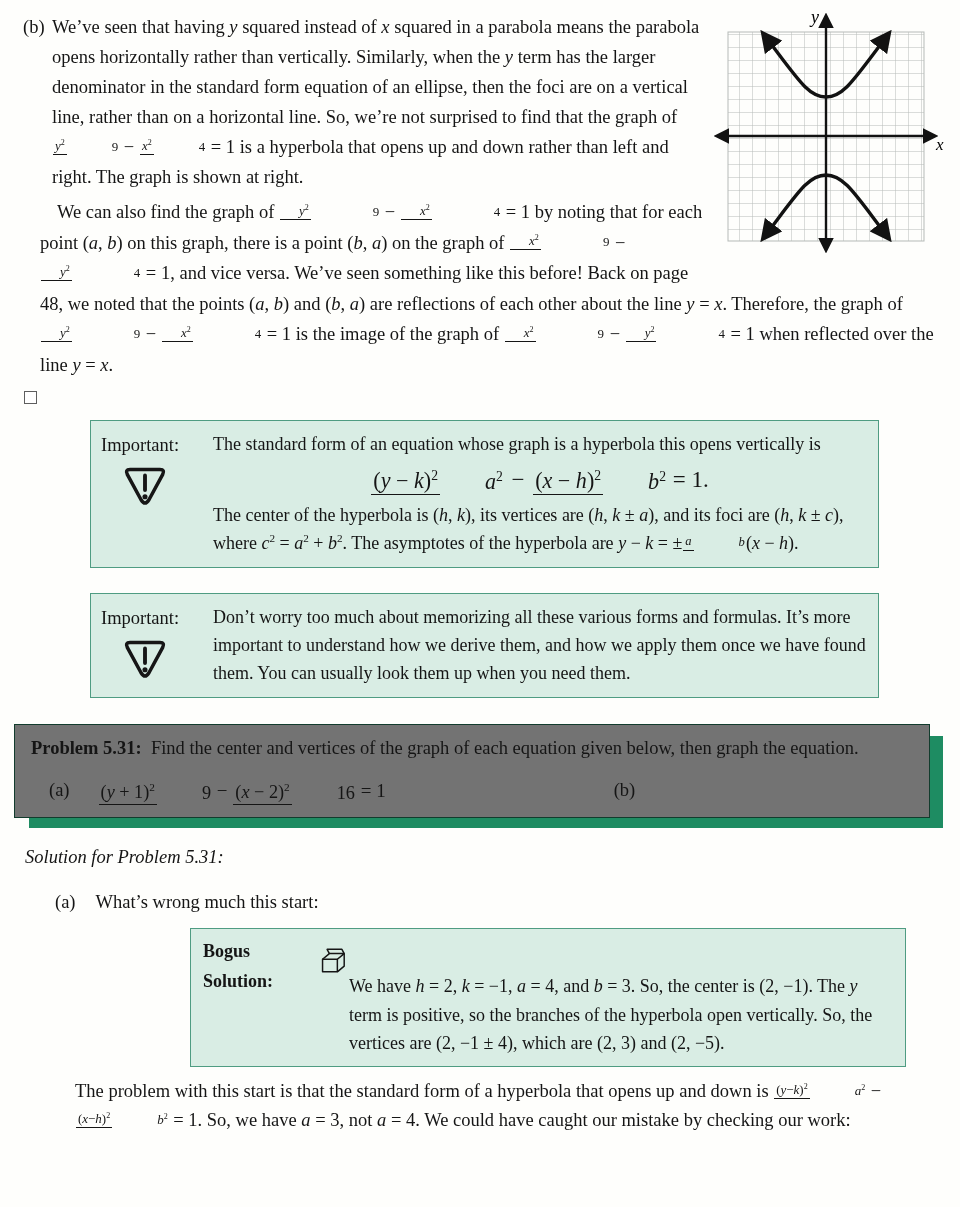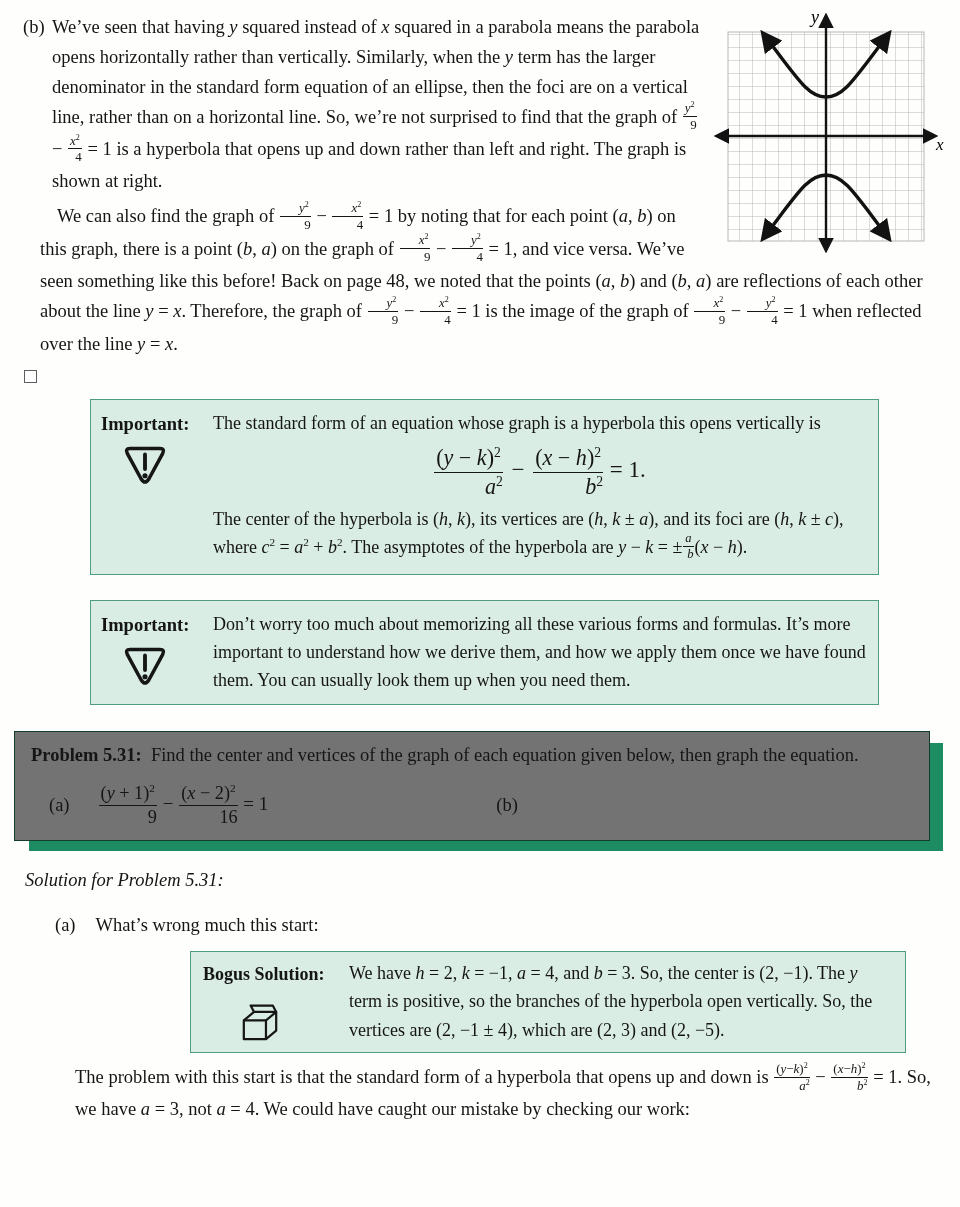--- a/index.html
+++ b/index.html
@@ -7,23 +7,23 @@
   body {
     height:1207px; overflow:hidden; background:#fefefc;
     font-family:"Liberation Serif","DejaVu Serif",serif;
     color:#151515; font-size:18.5px; line-height:30px;
   }
   i { font-style:italic; }
   sup { font-size:0.62em; line-height:0; vertical-align:super; }
   b { font-weight:bold; }
 
   
-  .fr { display:inline-flex; flex-direction:column; align-items:flex-end;
+  .fr { display:inline-flex; flex-direction:row; align-items:flex-start;
         vertical-align:middle; line-height:1.08; font-size:0.70em;
-        padding:0 1px; position:relative; top:-2px; text-align:center; }
+        padding:0 1px; position:relative; top:-2px; text-align:center;gap:45px; }
   .fr .n { display:block; border-bottom:1.4px solid #151515; padding:0 2px 1px; }
   .fr .d { display:block; padding-top:1px; }
   .fr.big { font-size:0.96em; line-height:1.15; top:0; }
 
   .page { width:960px; padding-top:10px; }
 
   
   .item-b { margin:2px 15px 0 23px; padding-left:29px; position:relative; }
   .item-label { position:absolute; left:0; top:0; }
   .graph-fig { float:right; width:232px; height:248px; margin:-4px 0 4px 9px; }
@@ -34,21 +34,21 @@
   .end-marker { width:13px; height:13px; border:1.6px solid #5e5e5e;
                 margin:11px 0 0 24px; background:#fff; }
 
   
   .imp { display:flex; margin-left:90px; width:789px;
          background:#d9ede4; border:1.4px solid #4f9c82;
          padding:9px 12px 10px 10px; }
   .imp-1 { margin-top:16px; }
   .imp-2 { margin-top:25px; }
   .imp-left { width:112px; flex:none; display:flex; flex-direction:column; align-items:flex-start; }
-  .imp-head { font-weight:bold; font-size:18.5px; }
+  .imp-head { font-weight:normal; font-size:18.5px; }
   .imp-left svg { margin:6px 0 0 22px; }
   .imp-body { flex:1; font-size:18px; line-height:28px; }
   .disp-eq { text-align:center; font-size:23px; margin:8px 0 6px; }
 
   
   .problem { margin:26px 16px 0 14px; width:916px;
              background:#737373; border:1.5px solid #123c2d;
              box-shadow:14px 11px 0 -1px #1e8c62;
              padding:9px 14px 12px 16px; font-size:18.5px; line-height:29px; }
   .eq-row { display:flex; align-items:center; margin-top:13px; }
@@ -57,24 +57,24 @@
   .eq { font-size:19px; }
 
   .sol-head { font-style:italic; margin:24px 16px 0 25px; }
   .part-line { margin:15px 0 0 55px; }
   .part-line .pl { margin-right:20px; }
 
   
   .bogus { display:flex; margin:11px 0 0 190px; width:716px;
            background:#d9ede4; border:1.3px solid #4f9c82;
            padding:7px 10px 8px 12px; }
-  .bogus-left { width:146px; flex:none; display:flex; flex-direction:column; align-items:flex-start;justify-content:space-between; }
+  .bogus-left { width:146px; flex:none; display:flex; align-items:flex-start;justify-content:space-between; }
   .bogus-head { font-weight:bold; font-size:18px; }
   .bogus-left svg { margin:4px 0 0 34px; }
-  .bogus-body { flex:1; font-size:18px; line-height:28.5px; }
+  .bogus-body { flex:1; font-size:18px; line-height:28.5px;margin-top:36px; }
 
   .closing { margin:10px 15px 0 75px; line-height:29.5px; }
 </style>
 </head>
 <body>
 
 <div class="page">
 
   <section class="item-b">
     <span class="item-label">(b)</span>

